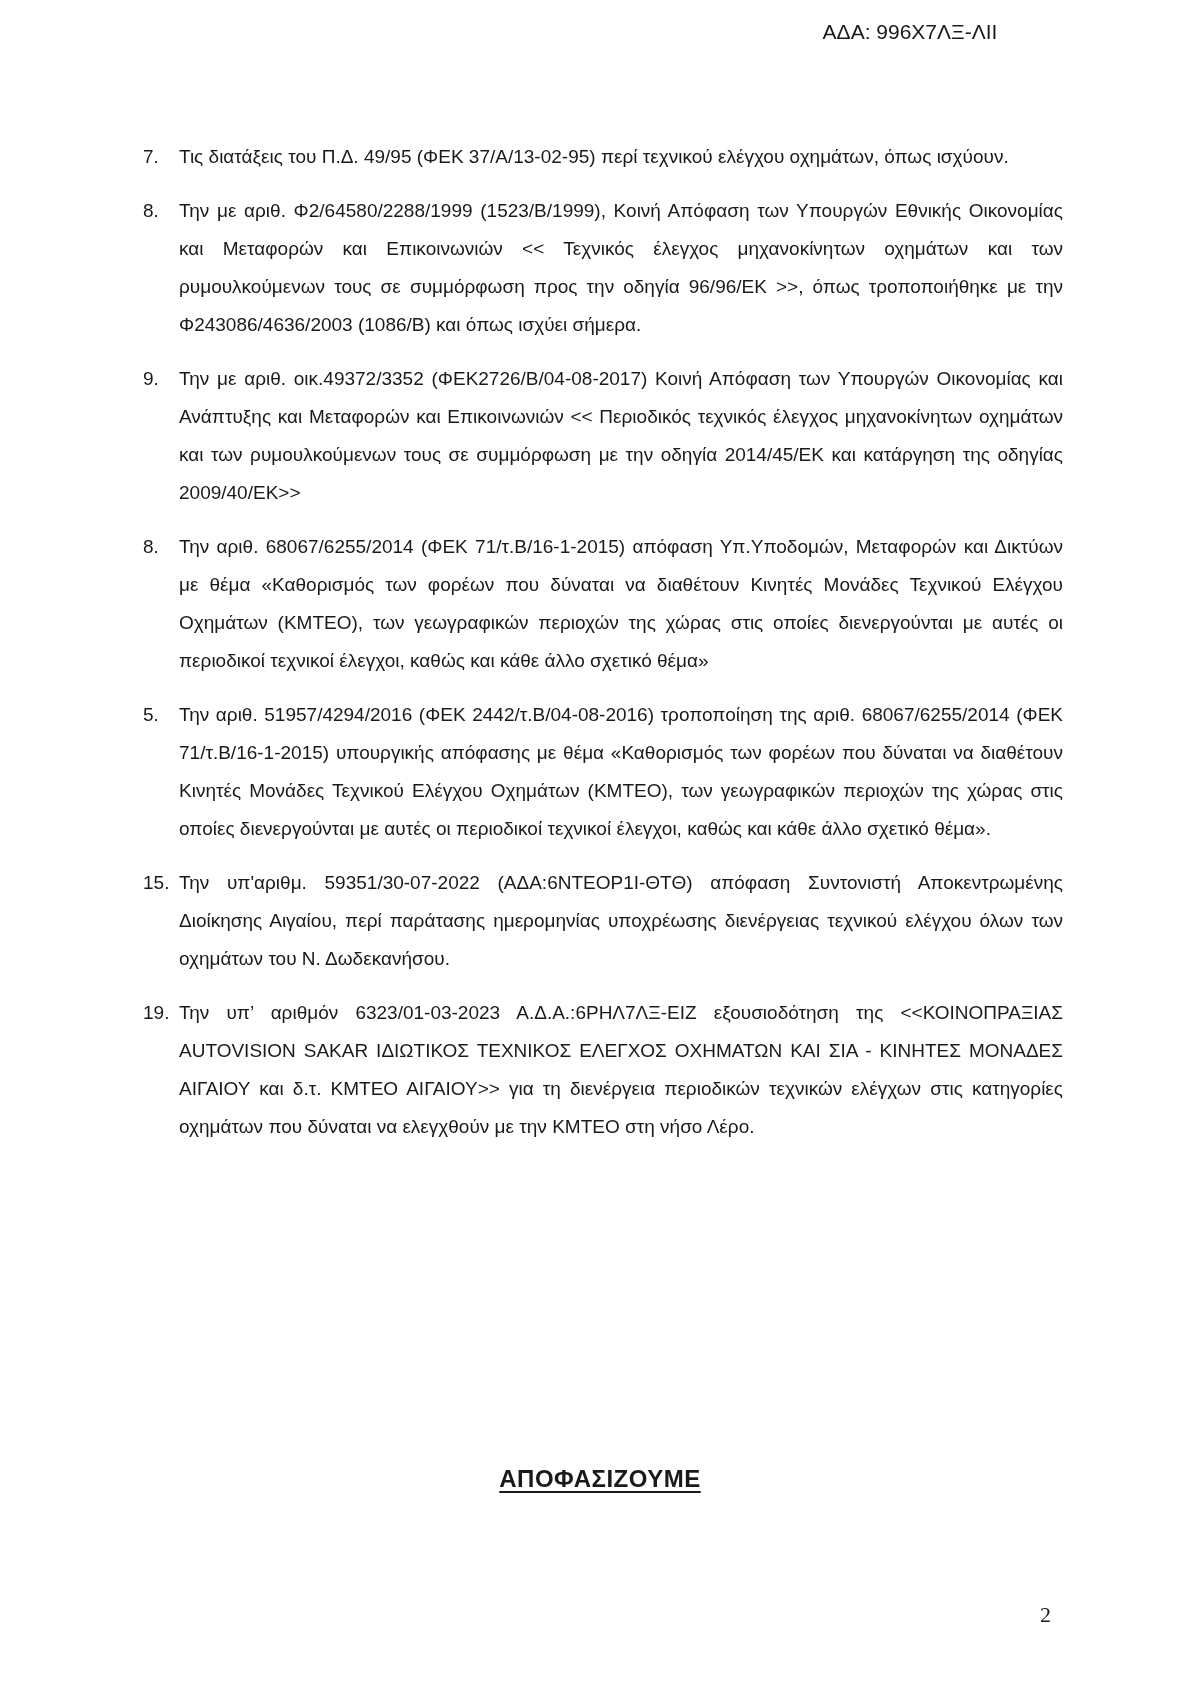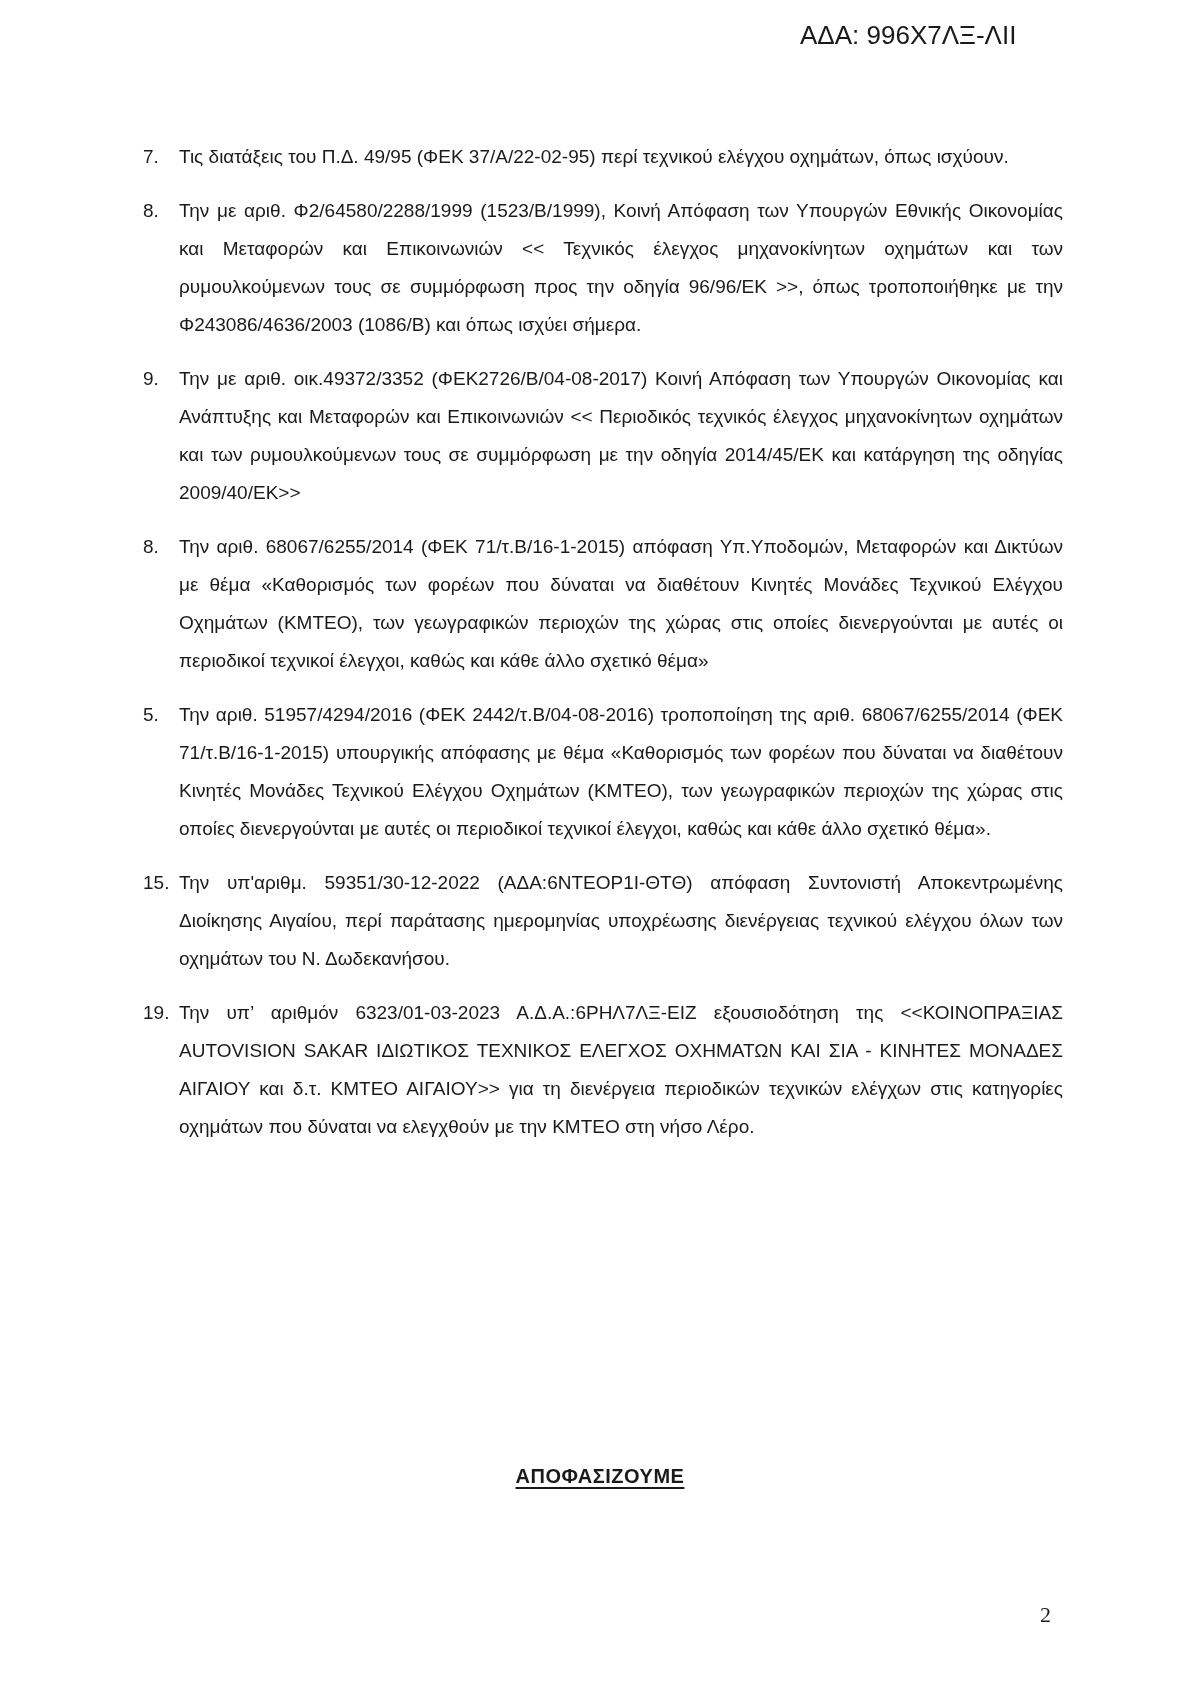--- a/index.html
+++ b/index.html
@@ -1,63 +1,63 @@
 <!DOCTYPE html>
 <html><head>
 <meta charset="utf-8">
 <style>
   html, body { margin: 0; padding: 0; background: #ffffff; }
   body { width: 1200px; height: 1698px; position: relative; overflow: hidden; color: #1a1a1a; }
-  .ada-wrap { position: absolute; top: 20px; left: 800px; width: 220px; font-family: "Liberation Sans", sans-serif; font-size: 26px; }
+  .ada-wrap { position: absolute; top: 20px; left: 800px; width: 220px; font-family: "Liberation Sans", sans-serif; font-size: 21px; text-align: center; }
   .list {
     position: absolute; top: 138px; left: 143px; width: 920px;
     font-family: "Liberation Sans", sans-serif; font-size: 19px;
   }
   .item { position: relative; padding-left: 36px; margin-bottom: 16px; }
   .item .num { position: absolute; left: 0; top: 0; line-height: 38px; }
   .item .txt { display: block; line-height: 38px; text-align: justify; text-align-last: left; }
   .heading {
     position: absolute; top: 1465px; left: 0; width: 1200px; text-align: center;
-    font-family: "Liberation Sans", sans-serif; font-size: 20px; font-weight: bold;
+    font-family: "Liberation Sans", sans-serif; font-size: 24px; font-weight: bold;
     text-decoration: underline; text-underline-offset: 4px; letter-spacing: 0.5px;
   }
   .pagenum {
     position: absolute; top: 1602px; left: 1040px;
     font-family: "Liberation Serif", serif; font-size: 22px;
   }
 </style>
 </head>
 <body>
 
 <div class="ada-wrap">ΑΔΑ: 996Χ7ΛΞ-ΛΙΙ</div>
 
 <div class="list">
   <div class="item">
     <span class="num">7.</span>
-    <span class="txt">Τις διατάξεις του Π.Δ. 49/95 (ΦΕΚ 37/Α/22-02-95) περί τεχνικού ελέγχου οχημάτων, όπως ισχύουν.</span>
+    <span class="txt">Τις διατάξεις του Π.Δ. 49/95 (ΦΕΚ 37/Α/13-02-95) περί τεχνικού ελέγχου οχημάτων, όπως ισχύουν.</span>
   </div>
   <div class="item">
     <span class="num">8.</span>
     <span class="txt">Την με αριθ. Φ2/64580/2288/1999 (1523/Β/1999), Κοινή Απόφαση των Υπουργών Εθνικής Οικονομίας και Μεταφορών και Επικοινωνιών &lt;&lt; Τεχνικός έλεγχος μηχανοκίνητων οχημάτων και των ρυμουλκούμενων τους σε συμμόρφωση προς την οδηγία 96/96/ΕΚ &gt;&gt;, όπως τροποποιήθηκε με την Φ243086/4636/2003 (1086/Β) και όπως ισχύει σήμερα.</span>
   </div>
   <div class="item">
     <span class="num">9.</span>
     <span class="txt">Την με αριθ. οικ.49372/3352 (ΦΕΚ2726/Β/04-08-2017) Κοινή Απόφαση των Υπουργών Οικονομίας και Ανάπτυξης και Μεταφορών και Επικοινωνιών &lt;&lt; Περιοδικός τεχνικός έλεγχος μηχανοκίνητων οχημάτων και των ρυμουλκούμενων τους σε συμμόρφωση με την οδηγία 2014/45/ΕΚ και κατάργηση της οδηγίας 2009/40/ΕΚ&gt;&gt;</span>
   </div>
   <div class="item">
     <span class="num">8.</span>
     <span class="txt">Την αριθ. 68067/6255/2014 (ΦΕΚ 71/τ.Β/16-1-2015) απόφαση Υπ.Υποδομών, Μεταφορών και Δικτύων με θέμα «Καθορισμός των φορέων που δύναται να διαθέτουν Κινητές Μονάδες Τεχνικού Ελέγχου Οχημάτων (ΚΜΤΕΟ), των γεωγραφικών περιοχών της χώρας στις οποίες διενεργούνται με αυτές οι περιοδικοί τεχνικοί έλεγχοι, καθώς και κάθε άλλο σχετικό θέμα»</span>
   </div>
   <div class="item">
     <span class="num">5.</span>
     <span class="txt">Την αριθ. 51957/4294/2016 (ΦΕΚ 2442/τ.Β/04-08-2016) τροποποίηση της αριθ. 68067/6255/2014 (ΦΕΚ 71/τ.Β/16-1-2015) υπουργικής απόφασης με θέμα «Καθορισμός των φορέων που δύναται να διαθέτουν  Κινητές Μονάδες Τεχνικού Ελέγχου Οχημάτων (ΚΜΤΕΟ), των γεωγραφικών περιοχών της χώρας στις οποίες διενεργούνται με αυτές οι περιοδικοί τεχνικοί έλεγχοι, καθώς και κάθε άλλο σχετικό θέμα».</span>
   </div>
   <div class="item">
     <span class="num">15.</span>
-    <span class="txt">Την υπ'αριθμ. 59351/30-12-2022 (ΑΔΑ:6ΝΤΕΟΡ1Ι-ΘΤΘ) απόφαση Συντονιστή Αποκεντρωμένης Διοίκησης Αιγαίου, περί παράτασης ημερομηνίας υποχρέωσης διενέργειας τεχνικού ελέγχου όλων των οχημάτων  του Ν. Δωδεκανήσου.</span>
+    <span class="txt">Την υπ'αριθμ. 59351/30-07-2022 (ΑΔΑ:6ΝΤΕΟΡ1Ι-ΘΤΘ) απόφαση Συντονιστή Αποκεντρωμένης Διοίκησης Αιγαίου, περί παράτασης ημερομηνίας υποχρέωσης διενέργειας τεχνικού ελέγχου όλων των οχημάτων  του Ν. Δωδεκανήσου.</span>
   </div>
   <div class="item">
     <span class="num">19.</span>
     <span class="txt">Την  υπ’ αριθμόν 6323/01-03-2023 Α.Δ.Α.:6ΡΗΛ7ΛΞ-ΕΙΖ εξουσιοδότηση της &lt;&lt;ΚΟΙΝΟΠΡΑΞΙΑΣ AUTOVISION SAKAR ΙΔΙΩΤΙΚΟΣ ΤΕΧΝΙΚΟΣ ΕΛΕΓΧΟΣ ΟΧΗΜΑΤΩΝ ΚΑΙ ΣΙΑ - ΚΙΝΗΤΕΣ ΜΟΝΑΔΕΣ ΑΙΓΑΙΟΥ και δ.τ. ΚΜΤΕΟ ΑΙΓΑΙΟΥ&gt;&gt; για τη διενέργεια περιοδικών τεχνικών ελέγχων στις κατηγορίες οχημάτων που δύναται να ελεγχθούν με την ΚΜΤΕΟ στη νήσο Λέρο.</span>
   </div>
 </div>
 
 <div class="heading">ΑΠΟΦΑΣΙΖΟΥΜΕ</div>
 
 <div class="pagenum">2</div>

